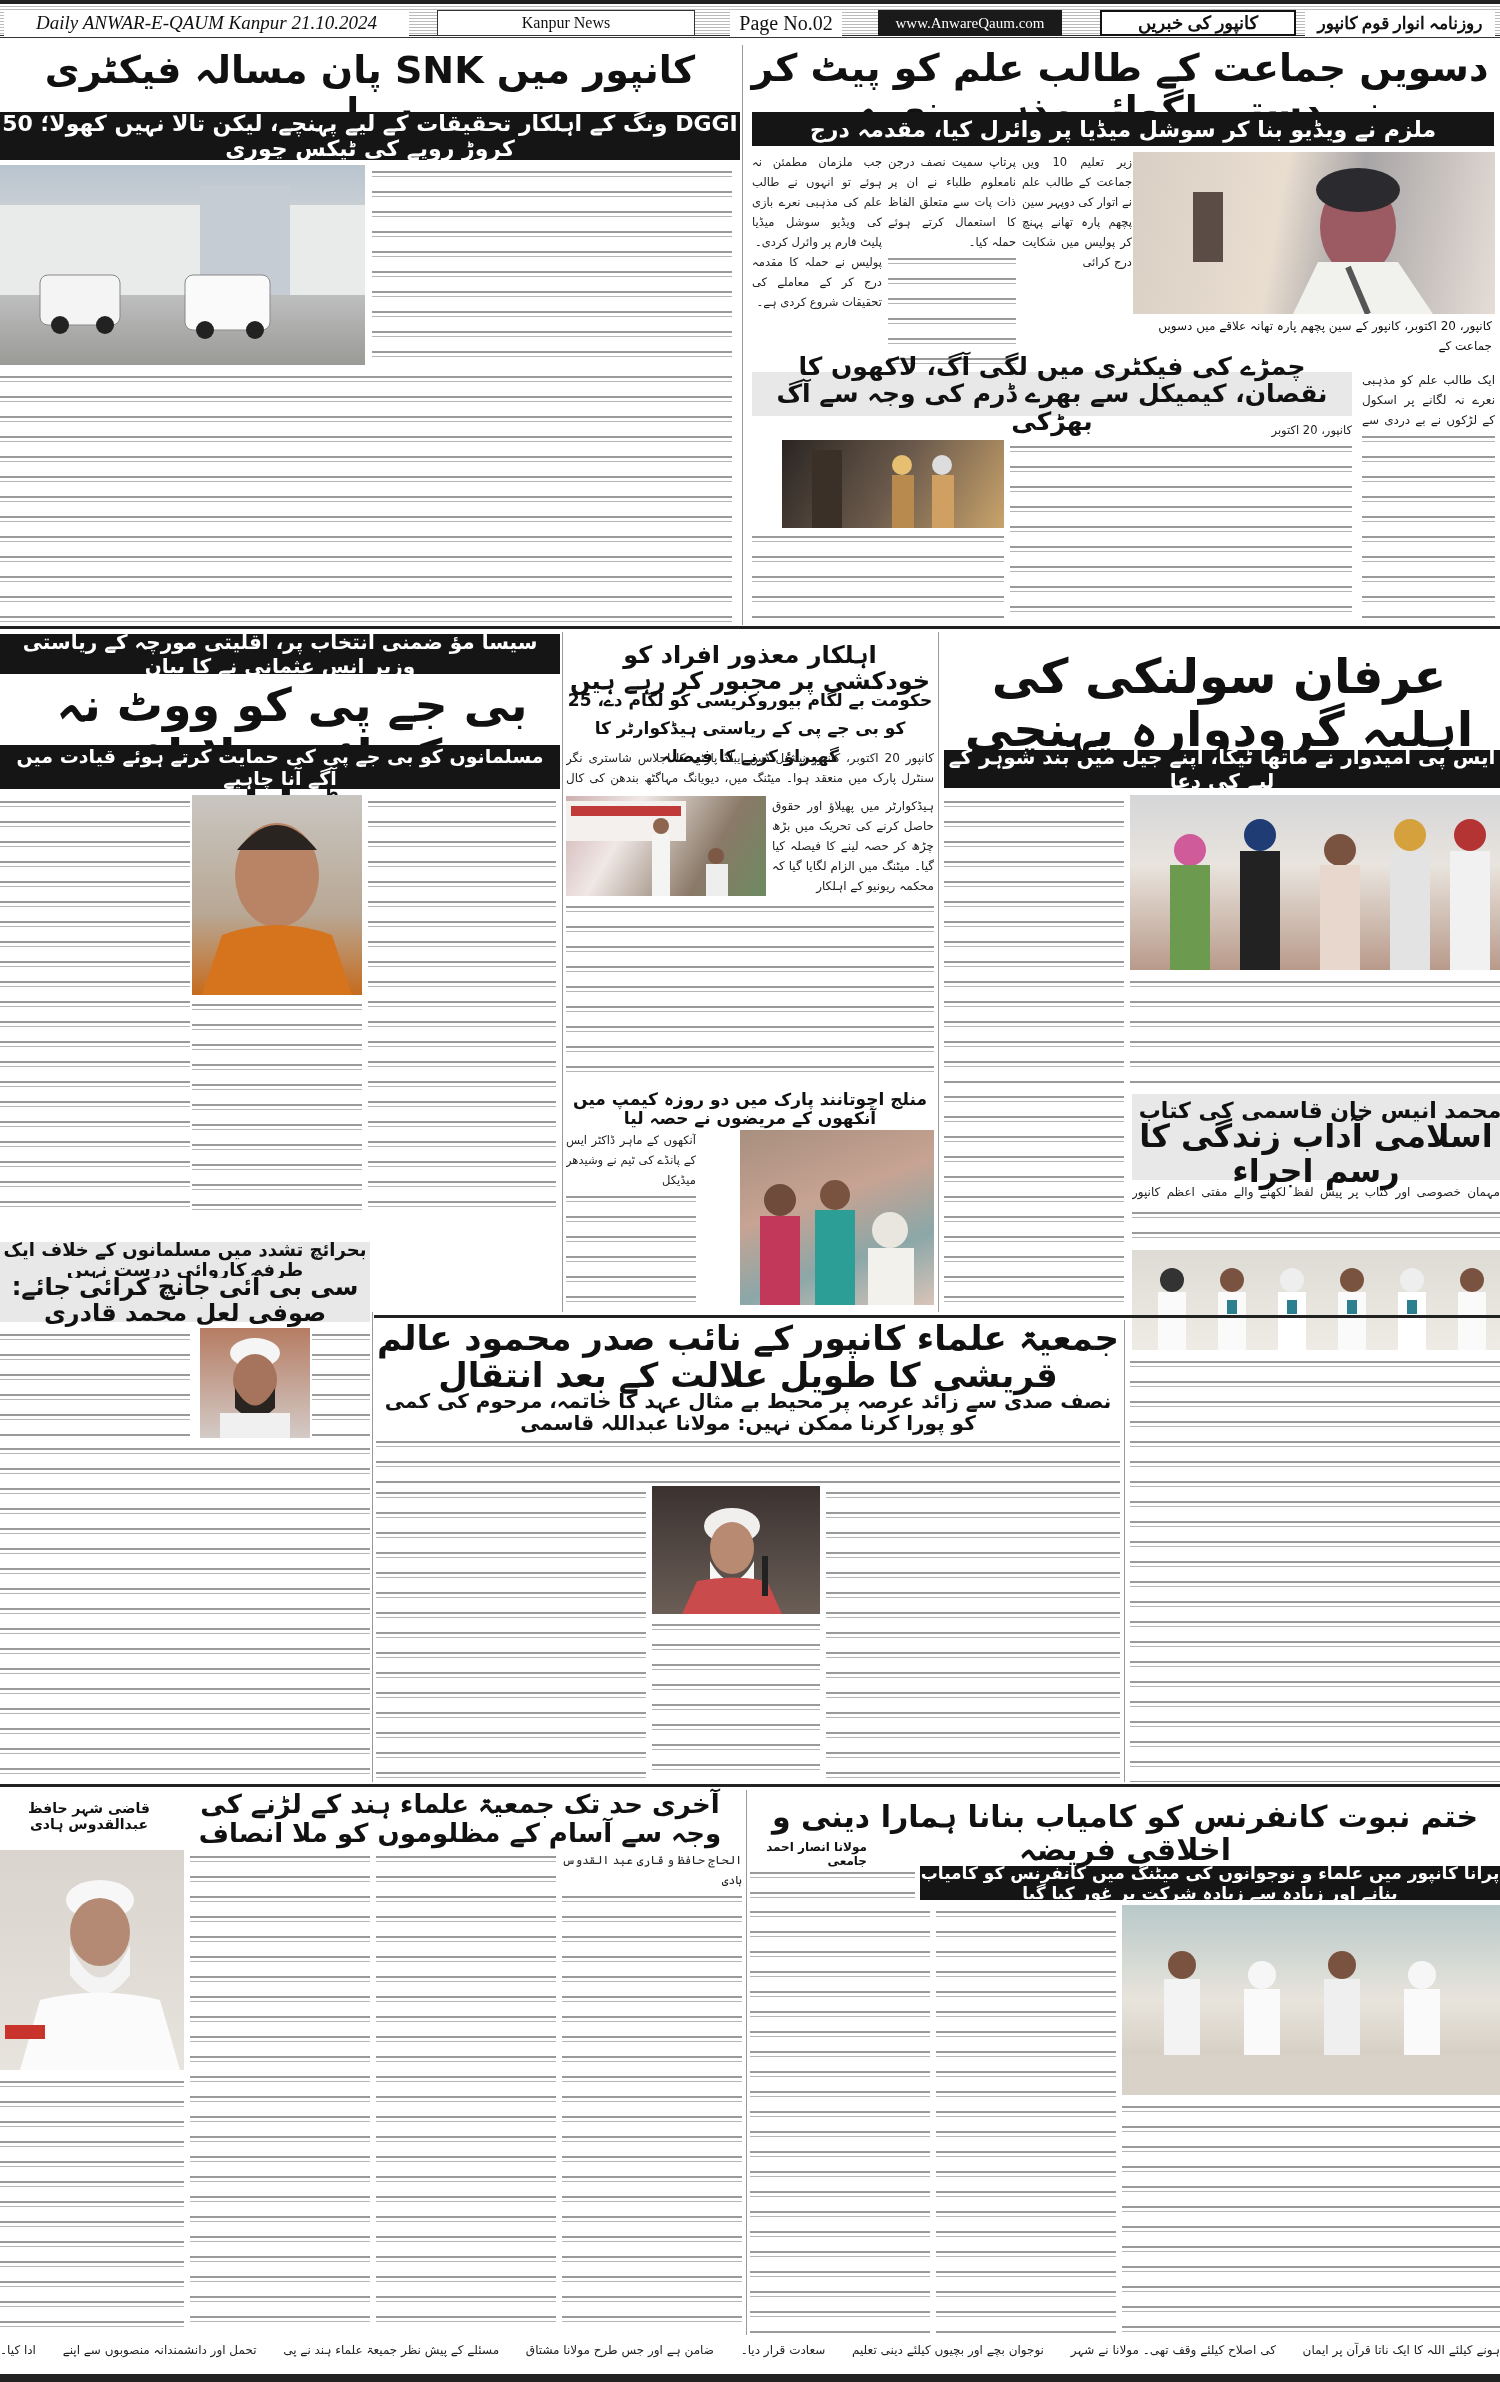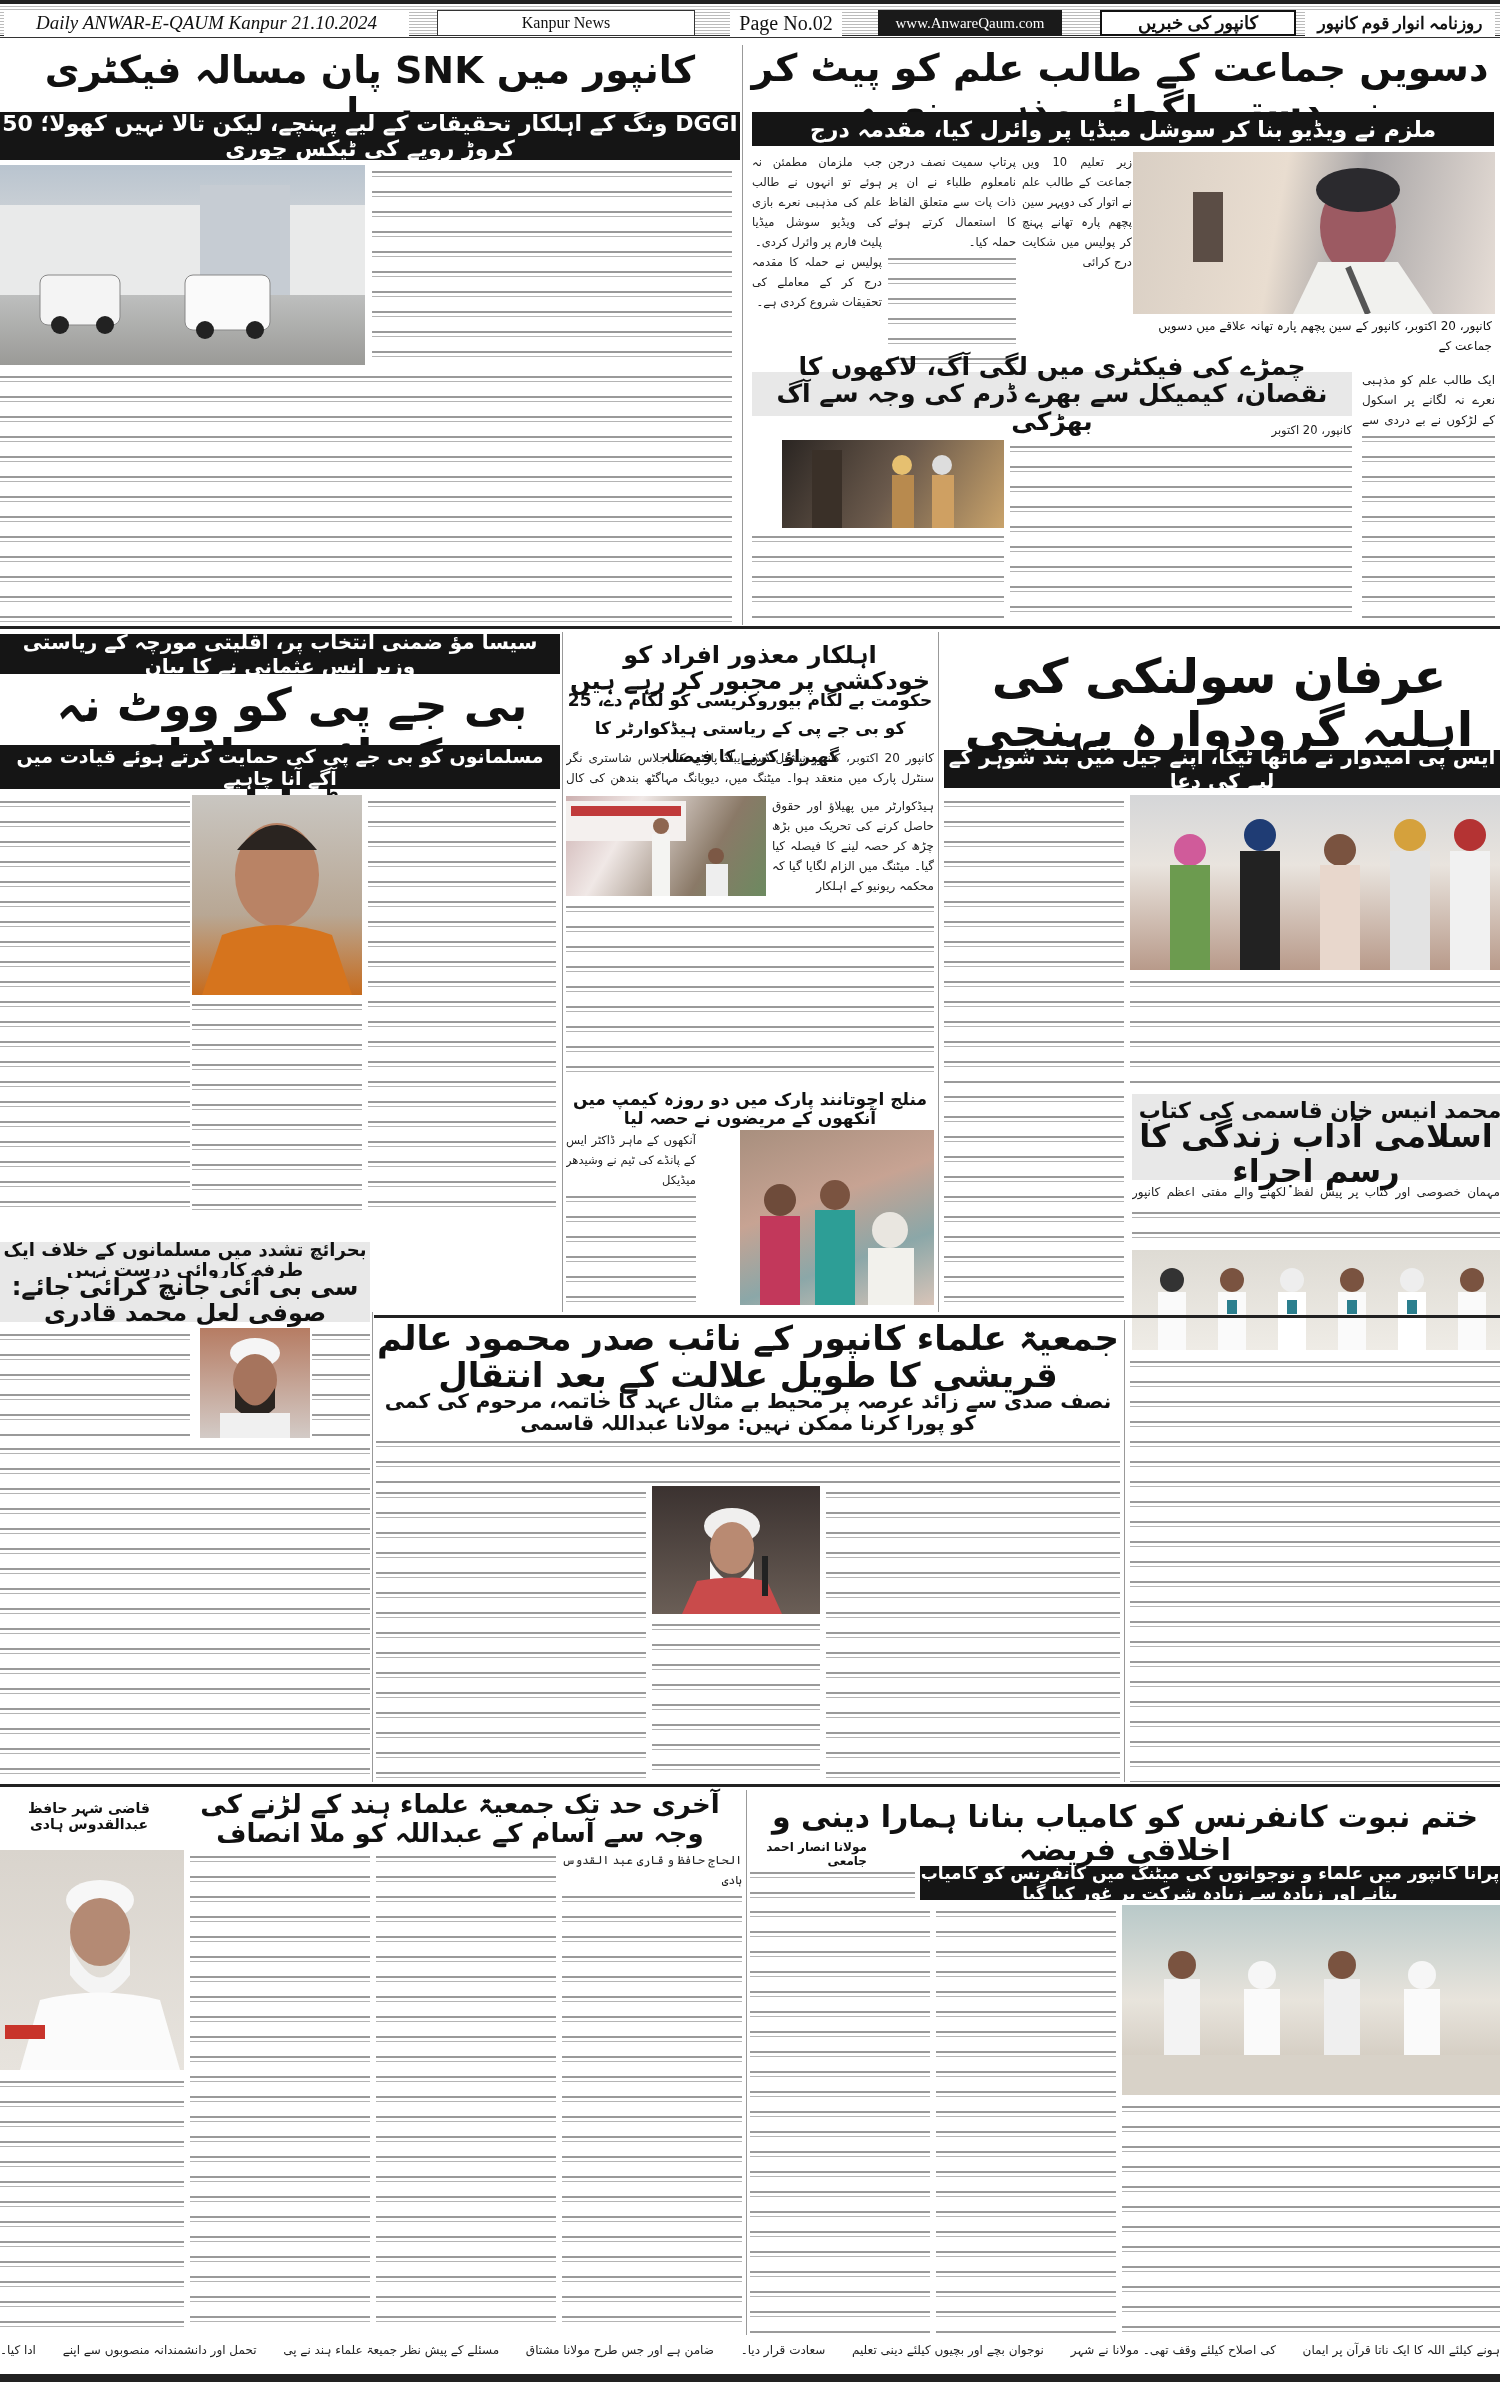--- a/index.html
+++ b/index.html
@@ -270,21 +270,21 @@
 <div class="abs col-text" style="left:826px;top:1486px;width:294px;height:296px;">
     <div class="lines"></div>
   </div>
 <div class="abs vline" style="left:1124px;top:1320px;height:462px;"></div>
 <div class="abs col-text" style="left:1130px;top:1355px;width:370px;height:427px;">
     <div class="lines"></div>
   </div>
 
 <div class="abs rule" style="left:0;top:1784px;width:1500px;height:3px;"></div>
 
-<div class="abs urdu hl" style="left:180px;top:1790px;width:560px;height:50px;font-size:26px;">آخری حد تک جمعیۃ علماء ہند کے لڑنے کی وجہ سے آسام کے عبداللہ کو ملا انصاف</div>
+<div class="abs urdu hl" style="left:180px;top:1790px;width:560px;height:50px;font-size:26px;">آخری حد تک جمعیۃ علماء ہند کے لڑنے کی وجہ سے آسام کے مظلوموں کو ملا انصاف</div>
 <div class="abs urdu" style="left:0;top:1800px;width:178px;height:36px;font-size:14px;font-weight:bold;text-align:center;">قاضی شہر حافظ عبدالقدوس ہادی</div>
 <div class="abs photo" style="left:0;top:1850px;width:184px;height:220px;background:linear-gradient(180deg,#d9d4cd,#e7e3dd);">
   <svg viewBox="0 0 184 220">
     <ellipse cx="100" cy="50" rx="34" ry="20" fill="#f7f7f7"></ellipse>
     <ellipse cx="100" cy="82" rx="30" ry="34" fill="#b48a74"></ellipse>
     <path d="M70 95 Q100 160 130 95 L130 125 Q100 165 70 125 Z" fill="#f4f4f4"></path>
     <path d="M20 220 L40 150 Q100 135 160 150 L180 220 Z" fill="#fbfbfb"></path>
     <rect x="5" y="175" width="40" height="14" fill="#c8342b"></rect>
   </svg>
 </div>

